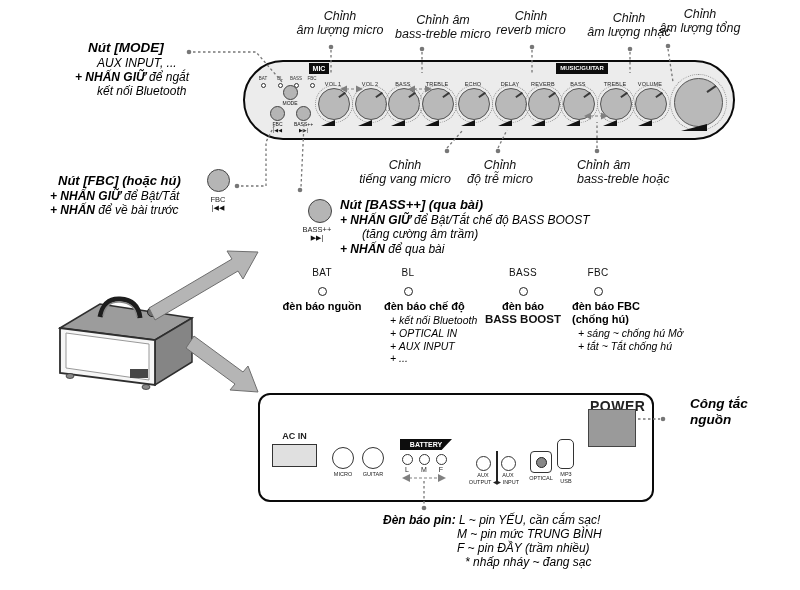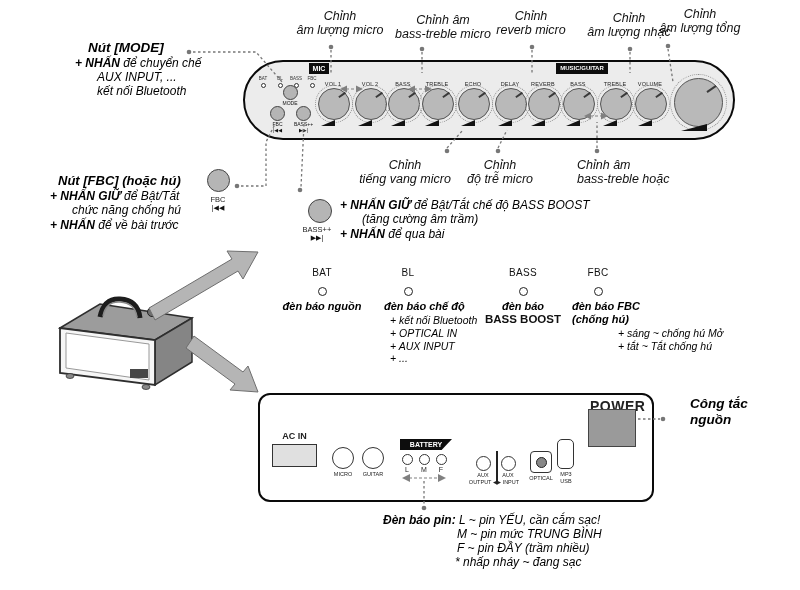--- a/index.html
+++ b/index.html
@@ -25,21 +25,21 @@
   .klabel{position:absolute;font-size:5.5px;letter-spacing:.2px;color:#222;text-align:center;width:44px;}
   .wedge{position:absolute;width:0;height:0;border-left:14px solid transparent;border-bottom:6px solid #111;}
   .bwedge{position:absolute;width:0;height:0;border-left:26px solid transparent;border-bottom:7px solid #111;}
   .led{position:absolute;width:5px;height:5px;border:1px solid #333;border-radius:50%;background:#fff;box-sizing:border-box;}
   .ledlbl{position:absolute;font-size:4.5px;color:#333;width:20px;text-align:center;}
   .pbtn{position:absolute;border-radius:50%;background:#b5b5b5;border:1px solid #444;box-sizing:border-box;}
   .ic{position:absolute;font-size:5px;text-align:center;color:#111;width:30px;line-height:1.1;}
   
   .sthead{position:absolute;font-size:10px;color:#111;text-align:center;width:44px;letter-spacing:.3px;}
   .stc{position:absolute;width:9px;height:9px;border:1.5px solid #222;border-radius:50%;background:#fff;box-sizing:border-box;}
-  .stdesc{position:absolute;font-style:italic;font-weight:bold;font-size:11px;color:#000;}
+  .stdesc{position:absolute;font-weight:bold;font-size:11px;color:#000;}
   .stitem{font-style:italic;font-size:10.5px;line-height:12.8px;color:#000;}
   
   .rear{position:absolute;left:258px;top:393px;width:396px;height:109px;border:2.5px solid #0a0a0a;
         border-radius:12px;background:#fff;box-sizing:border-box;}
   .port{position:absolute;border:1.5px solid #333;border-radius:50%;background:#fff;box-sizing:border-box;}
   .plbl{position:absolute;font-size:5.5px;color:#222;text-align:center;line-height:1.25;}
   svg.art{position:absolute;left:0;top:0;pointer-events:none;}
 </style>
 </head>
 <body>
@@ -133,39 +133,39 @@
     <div>Chỉnh</div>
     <div>độ trễ micro</div>
   </div>
   <div class="lbl" style="left:565px;top:158px;width:110px;text-align:left;padding-left:12px;box-sizing:border-box;">
     <div>Chỉnh âm</div>
     <div>bass-treble hoặc</div>
   </div>
 
   <div class="note" style="left:75px;top:40px;width:175px;">
     <div class="nt" style="margin-left:13px;">Nút [MODE]</div>
-    <div class="nl"><b>+ NHẤN</b><span> để chuyển chế</span></div>
     <div class="nl ind"><span>AUX INPUT, ...</span></div>
+    <div class="nl"><b>+ NHẤN GIỮ</b><span> để ngắt</span></div>
     <div class="nl ind"><span>kết nối Bluetooth</span></div>
   </div>
 
   <div class="note" style="left:50px;top:174px;width:190px;">
     <div class="nt" style="font-size:13px;margin-left:8px;">Nút [FBC] (hoặc hú)</div>
     <div class="nl"><b>+ NHẤN GIỮ</b><span> để Bật/Tắt</span></div>
-    <div class="nl ind"><span>chức năng chống hú</span></div>
     <div class="nl"><b>+ NHẤN</b><span> để về bài trước</span></div>
   </div>
   <div class="pbtn" style="left:206.5px;top:168.5px;width:23px;height:23px;"></div>
   <div class="abs" style="left:204px;top:195px;width:28px;text-align:center;font-size:7.5px;color:#222;">FBC</div>
   <div class="abs" style="left:204px;top:204px;width:28px;text-align:center;font-size:7px;color:#111;">|◀◀</div>
 
   <div class="pbtn" style="left:308px;top:199px;width:24px;height:24px;"></div>
   <div class="abs" style="left:297px;top:225px;width:40px;text-align:center;font-size:7.5px;color:#222;">BASS++</div>
   <div class="abs" style="left:297px;top:234px;width:40px;text-align:center;font-size:7px;color:#111;">▶▶|</div>
   <div class="note" style="left:340px;top:198px;width:310px;">
+    <div class="nt" style="font-size:13px;">Nút [BASS++] (qua bài)</div>
     <div class="nl"><b>+ NHẤN GIỮ</b><span> để Bật/Tắt chế độ BASS BOOST</span></div>
     <div class="nl ind"><span>(tăng cường âm trầm)</span></div>
     <div class="nl"><b>+ NHẤN</b><span> để qua bài</span></div>
   </div>
 
   <div class="sthead" style="left:300px;top:267px;">BAT</div>
   <div class="stc" style="left:317.5px;top:287px;"></div>
   <div class="stdesc" style="left:270px;top:300px;width:104px;text-align:center;">đèn báo nguồn</div>
 
   <div class="sthead" style="left:386px;top:267px;">BL</div>
@@ -180,21 +180,21 @@
 
   <div class="sthead" style="left:501px;top:267px;">BASS</div>
   <div class="stc" style="left:518.5px;top:287px;"></div>
   <div class="stdesc" style="left:493px;top:300px;width:60px;text-align:center;">đèn báo</div>
   <div class="abs" style="left:483px;top:313px;width:80px;text-align:center;font-weight:bold;font-size:11.5px;">BASS BOOST</div>
 
   <div class="sthead" style="left:576px;top:267px;">FBC</div>
   <div class="stc" style="left:593.5px;top:287px;"></div>
   <div class="stdesc" style="left:572px;top:300px;">đèn báo FBC</div>
   <div class="stdesc" style="left:572px;top:313px;">(chống hú)</div>
-  <div class="abs" style="left:578px;top:327px;margin-left:40px;">
+  <div class="abs" style="left:578px;top:327px;">
     <div class="stitem">+ sáng ~ chống hú Mở</div>
     <div class="stitem">+ tắt ~ Tắt chống hú</div>
   </div>
 
   <div class="rear">
     <div class="abs" style="left:330px;top:3px;width:50px;text-align:center;font-size:14px;font-weight:bold;letter-spacing:.5px;color:#222;">POWER</div>
     <div class="abs" style="left:328px;top:14px;width:48px;height:38px;background:#9a9a9a;border:1px solid #444;box-sizing:border-box;"></div>
     <div class="abs" style="left:12px;top:36px;width:45px;text-align:center;font-size:9px;font-weight:bold;color:#222;">AC IN</div>
     <div class="abs" style="left:12px;top:49px;width:45px;height:23px;background:#e0e0e0;border:1.5px solid #333;box-sizing:border-box;"></div>
     <div class="port" style="left:72px;top:52px;width:22px;height:22px;"></div>
@@ -233,21 +233,21 @@
   <div class="note" style="left:690px;top:396px;font-weight:bold;font-size:13.5px;line-height:16px;">
     <div>Công tắc</div>
     <div>nguồn</div>
   </div>
 
   <div class="note" style="left:383px;top:513px;font-size:12px;line-height:14px;font-style:italic;">
     <span style="font-weight:bold;">Đèn báo pin:</span>
     <span>L ~ pin YẾU, cần cắm sạc!</span>
     <div style="margin-left:74px;">M ~ pin mức TRUNG BÌNH</div>
     <div style="margin-left:74px;">F ~ pin ĐẦY (trầm nhiều)</div>
-    <div style="margin-left:72px;">* nhấp nháy ~ đang sạc</div>
+    <div style="margin-left:72px;text-align:center;">* nhấp nháy ~ đang sạc</div>
   </div>
 
   <svg class="art" width="800" height="590" viewBox="0 0 800 590">
     <g>
       <polygon points="60,328 100,304 192,318 155,340" fill="#9c9c9c" stroke="#2e2e2e" stroke-width="1.5"></polygon>
       <polygon points="155,340 192,318 192,362 155,385" fill="#858585" stroke="#2e2e2e" stroke-width="1.5"></polygon>
       <polygon points="60,328 155,340 155,385 60,373" fill="#f6f6f6" stroke="#2e2e2e" stroke-width="1.8"></polygon>
       <polygon points="66,333 149,344 149,380 66,368" fill="#ffffff" stroke="#999" stroke-width="1"></polygon>
       <path d="M100,317 Q104,298 120,299 Q138,300 140,318" fill="none" stroke="#1d1d1d" stroke-width="5"></path>
       <path d="M103,316 Q106,301 120,302 Q135,303 137,317" fill="none" stroke="#8a8a8a" stroke-width="1.5"></path>

